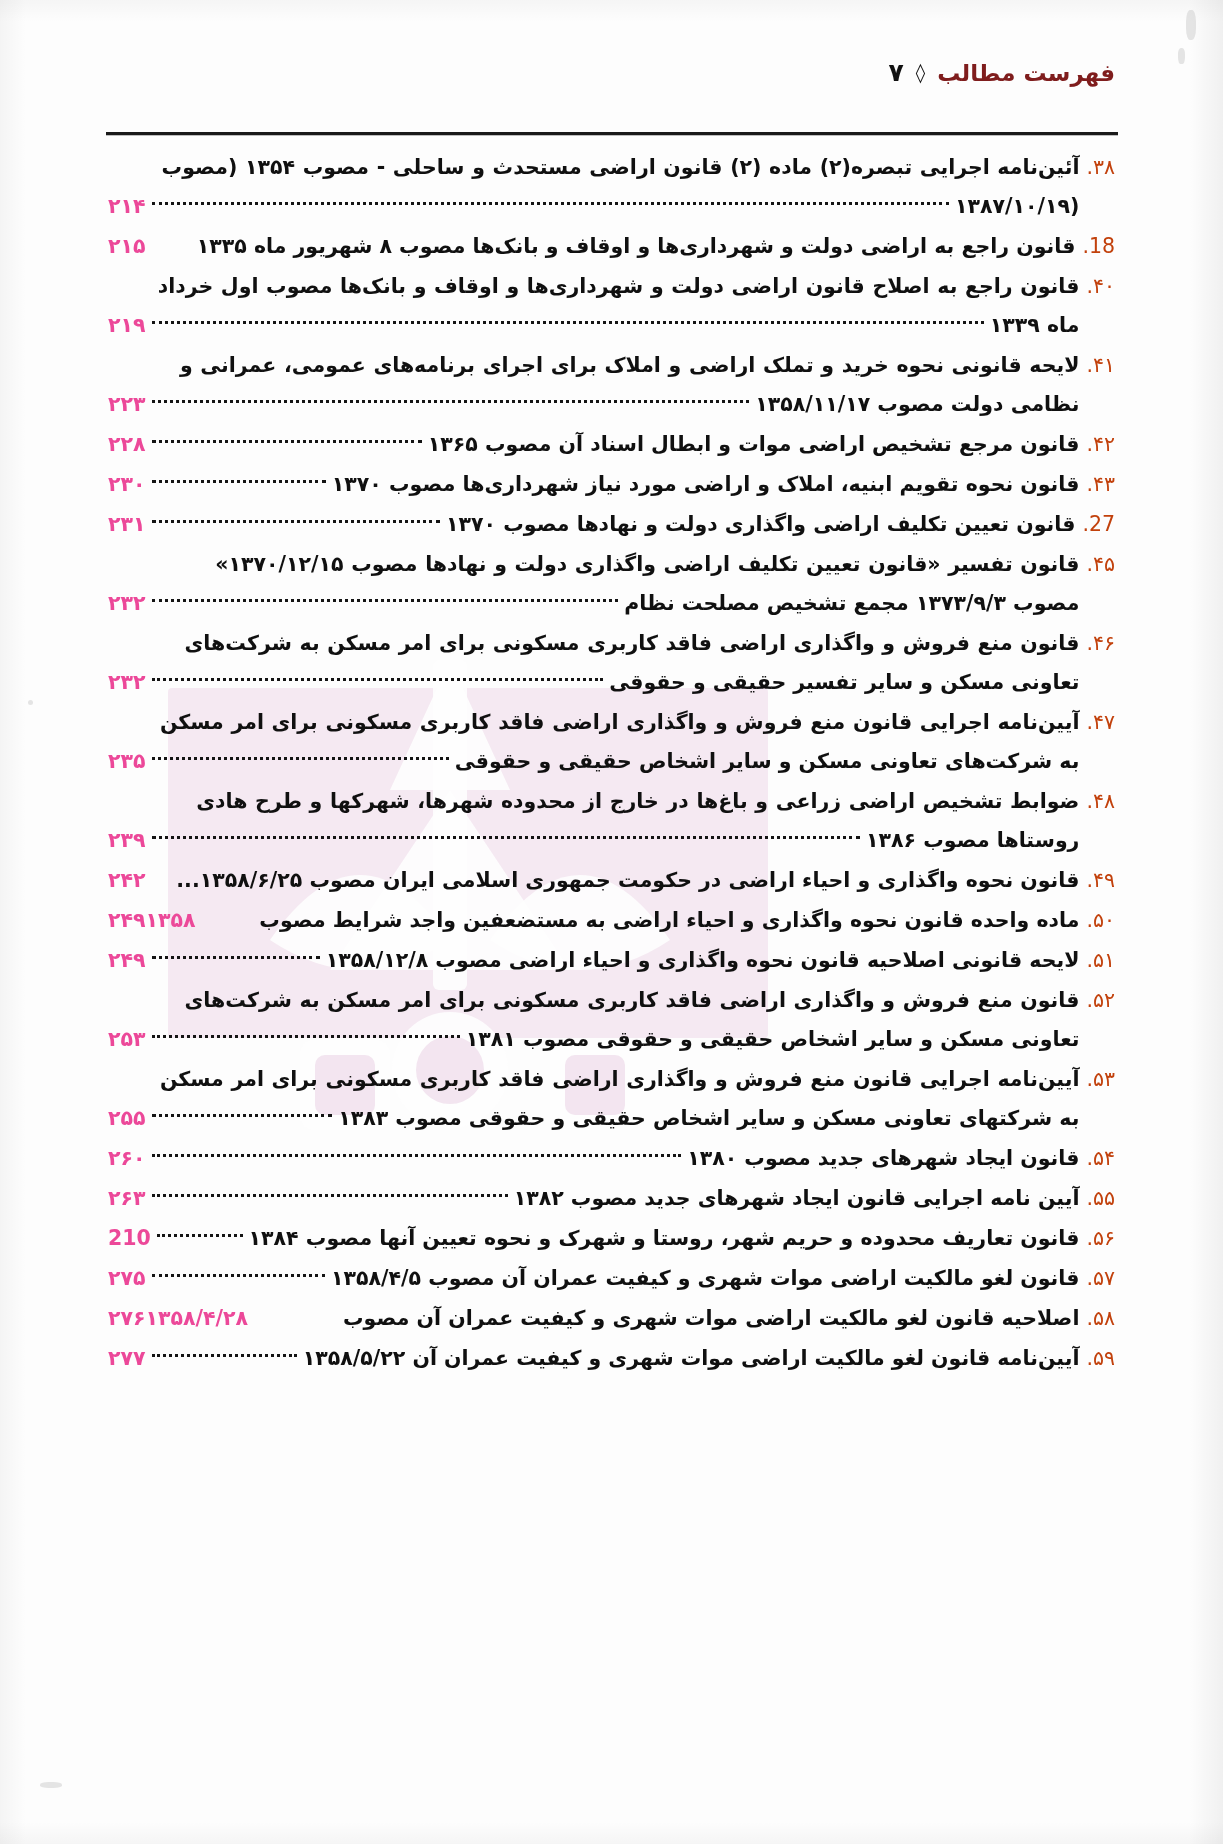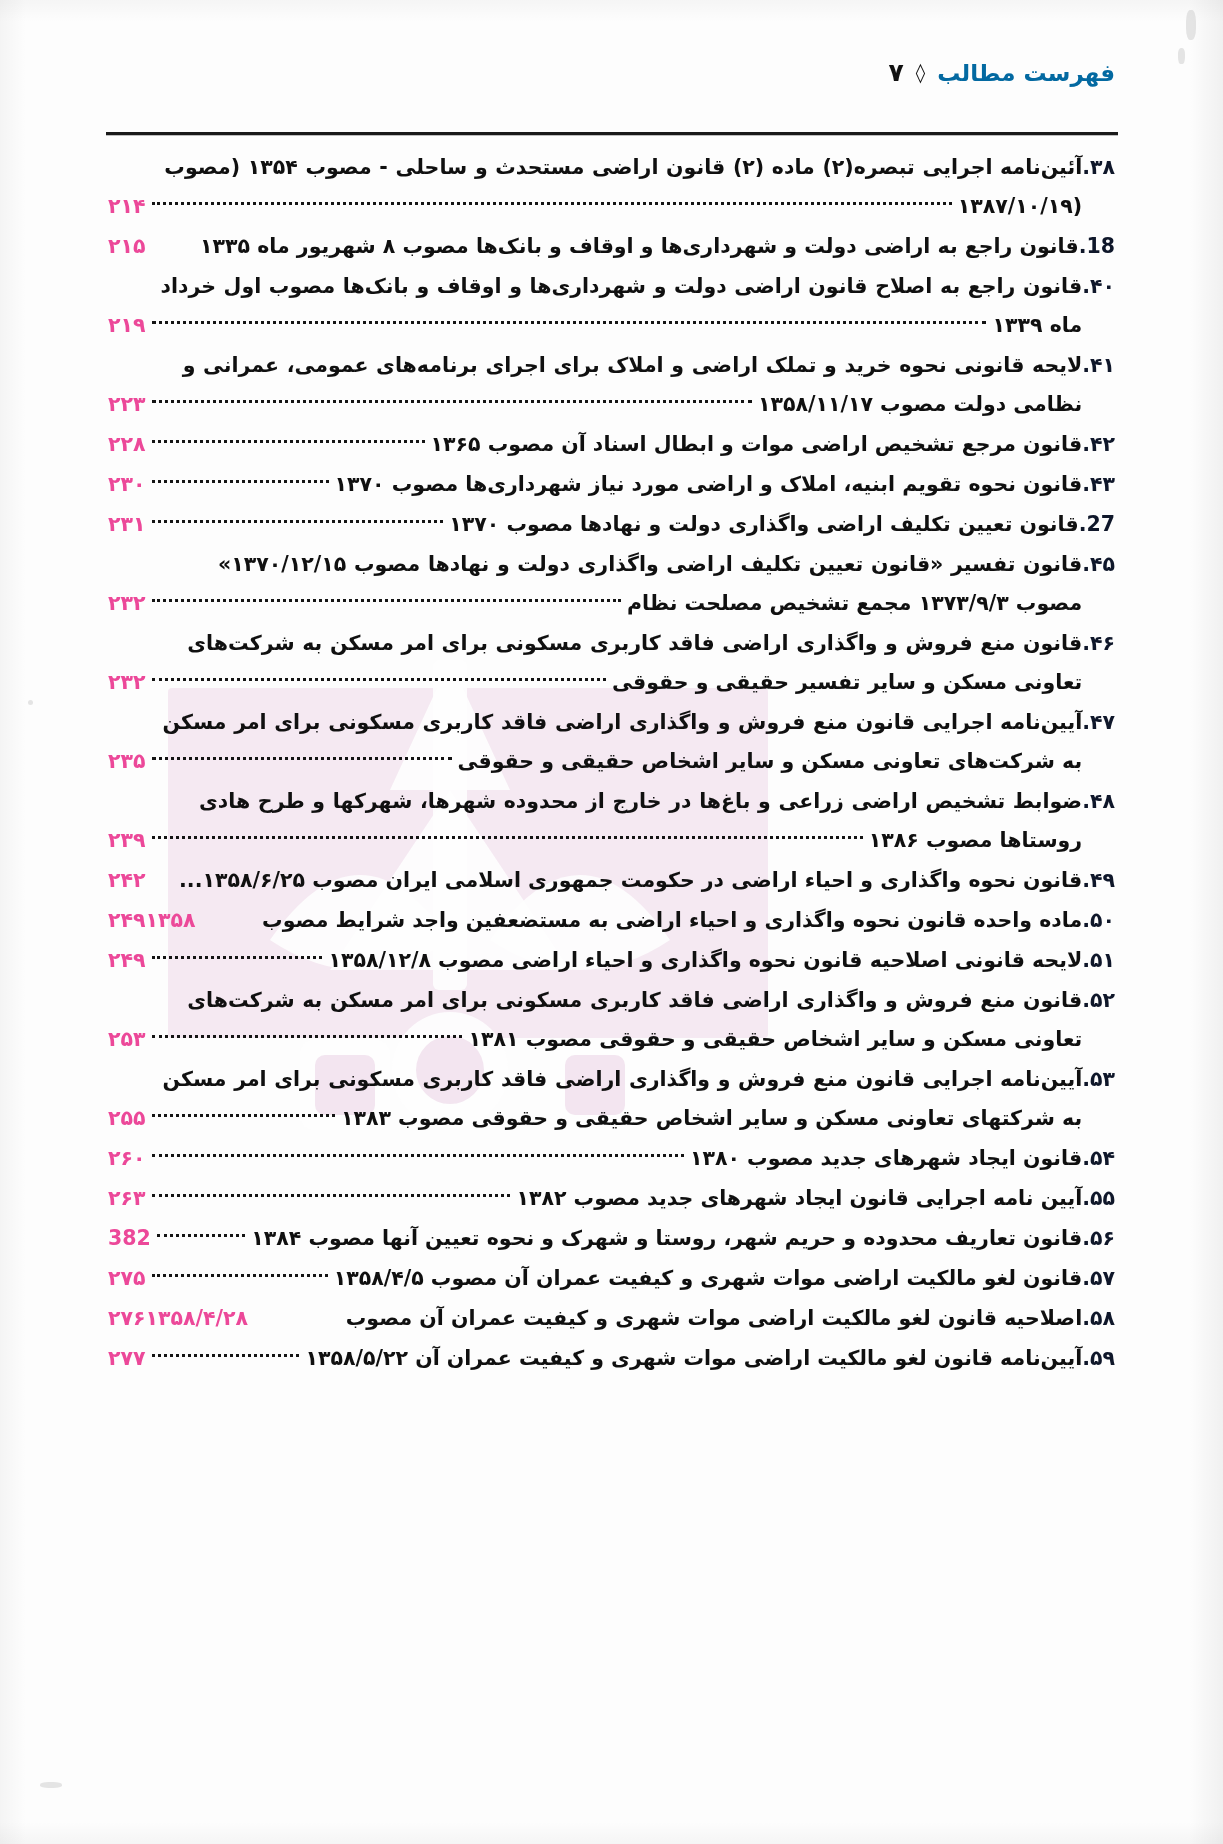--- a/index.html
+++ b/index.html
@@ -54,21 +54,21 @@
     top: 58px;
     right: 108px;
     display: flex;
     align-items: center;
     gap: 12px;
     direction: rtl;
   }
   .page-header .hdr-title {
     font-size: 23px;
     font-weight: bold;
-    color: #0369a1;
+    color: #7f1d1d;
     letter-spacing: 0;
   }
   .page-header .hdr-diamond {
     font-size: 19px;
     color: #111;
     line-height: 1;
   }
   .page-header .hdr-folio {
     font-size: 25px;
     font-weight: bold;
@@ -102,24 +102,25 @@
   }
   .toc-entry {
     display: flex;
     align-items: flex-start;
     direction: rtl;
     margin-bottom: 1px;
   }
   .entry-num {
     flex: 0 0 auto;
     font-size: 20.5px;
-    font-weight: bold;
-    color: #0f172a;
+    font-weight: normal;
+    color: #c2410c;
     line-height: 39px;
     white-space: nowrap;
+    padding-left: 7px;
   }
   .entry-body {
     flex: 1 1 auto;
     min-width: 0;
   }
   .entry-line {
     display: flex;
     align-items: baseline;
     direction: rtl;
     line-height: 39px;
@@ -406,21 +407,21 @@
             <span class="entry-page">۲۶۳</span>
           </div>
         </div>
       </div>
       <div class="toc-entry">
         <div class="entry-num">۵۶.</div>
         <div class="entry-body">
           <div class="entry-line">
             <span class="entry-text">قانون تعاریف محدوده و حریم شهر، روستا و شهرک و نحوه تعیین آنها مصوب ۱۳۸۴</span>
             <span class="leader"></span>
-            <span class="entry-page">382</span>
+            <span class="entry-page">210</span>
           </div>
         </div>
       </div>
       <div class="toc-entry">
         <div class="entry-num">۵۷.</div>
         <div class="entry-body">
           <div class="entry-line">
             <span class="entry-text">قانون لغو مالکیت اراضی موات شهری و کیفیت عمران آن مصوب ۱۳۵۸/۴/۵</span>
             <span class="leader"></span>
             <span class="entry-page">۲۷۵</span>

